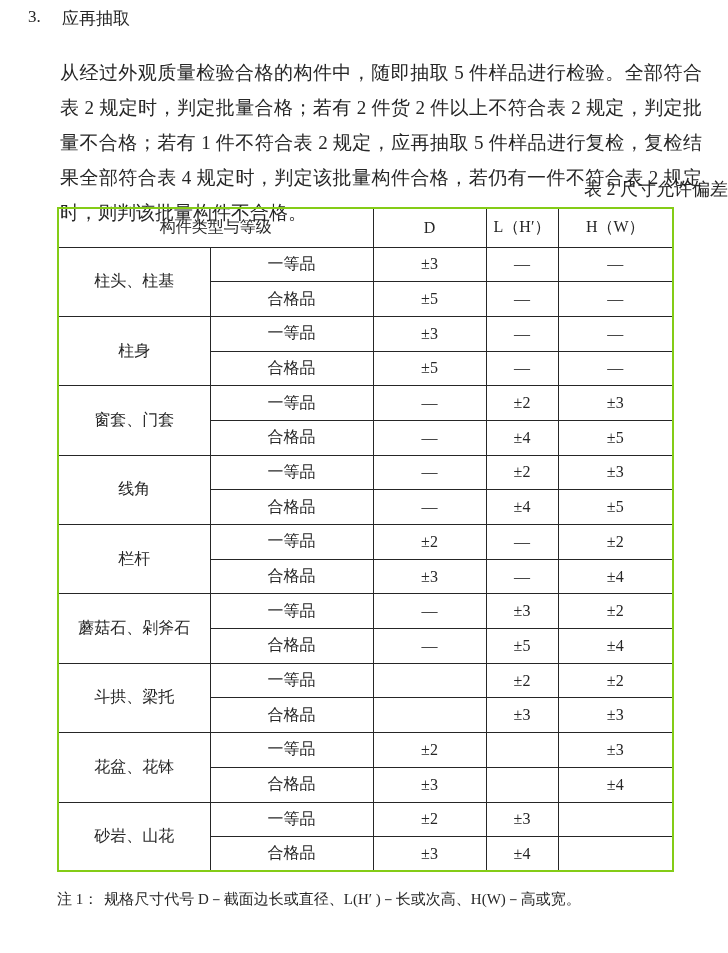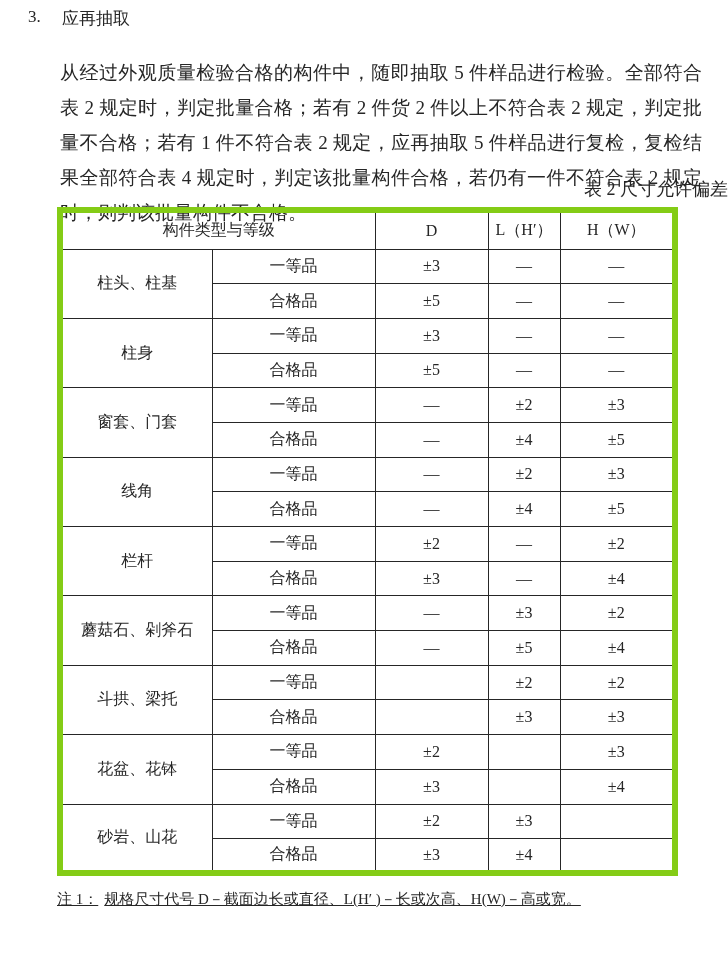--- a/index.html
+++ b/index.html
@@ -46,21 +46,21 @@
     font-size: 18px;
   }
 
   table.tol {
     position: absolute;
     top: 207px;
     left: 57px;
     width: 615px;
     table-layout: fixed;
     border-collapse: collapse;
-    border: 6px solid #84cc16;
+    border: 2px solid #84cc16;
   }
   table.tol th, table.tol td {
     border: 1px solid #262626;
     text-align: center;
     vertical-align: middle;
     font-weight: normal;
     font-size: 16px;
     padding: 0;
     overflow: hidden;
   }
@@ -71,21 +71,20 @@
     position: absolute;
     top: 882px;
     left: 57px;
     width: 650px;
     font-size: 15px;
   }
   .note-line {
     height: 35px;
     line-height: 35px;
     white-space: nowrap;
-    text-decoration: underline;
   }
   .note-label { margin-right: 6px; }
 </style>
 </head>
 <body>
 
 <div class="doc-page">
 
   <div class="heading">
     <span class="num">3.</span>

